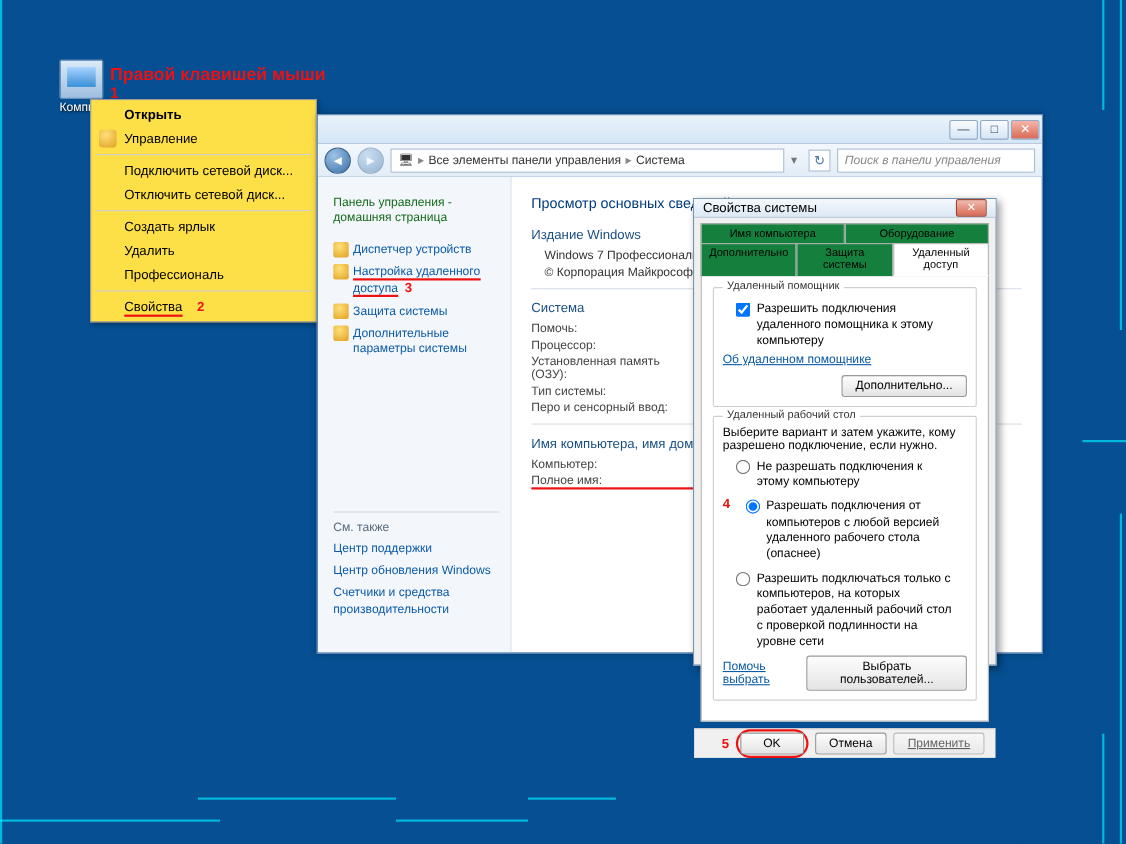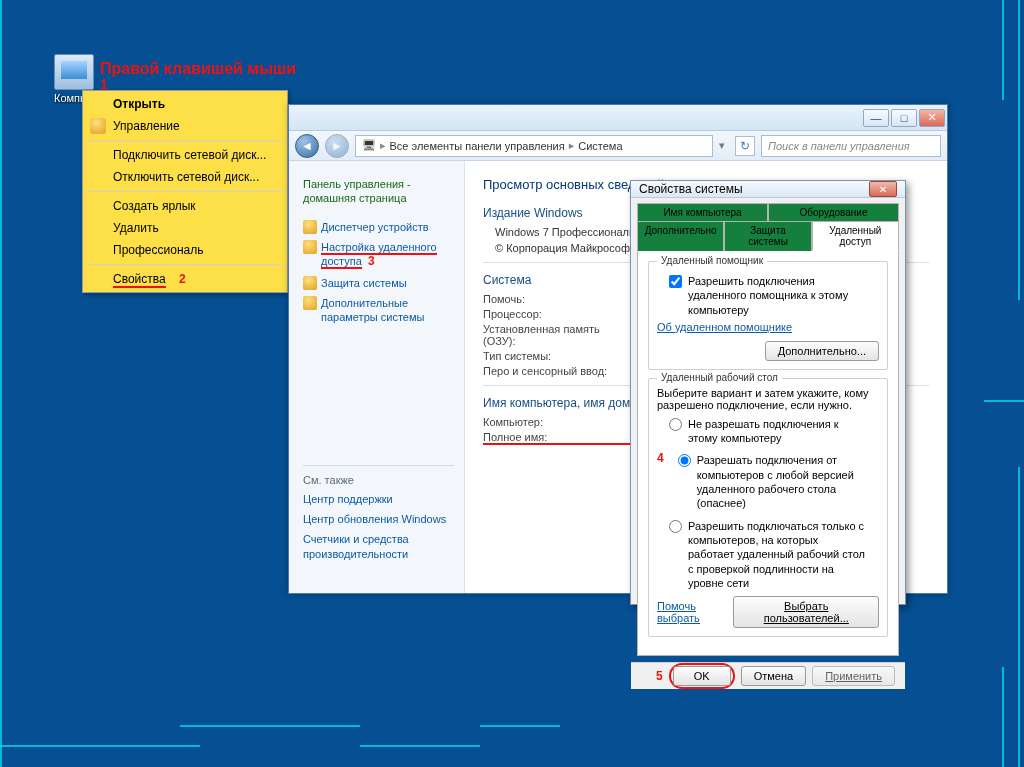--- a/index.html
+++ b/index.html
@@ -355,21 +355,21 @@
         <span class="red-marker" style="margin-right:2px;margin-top:2px;">4</span>
         <label class="radio" style="flex:1;">
           <input type="radio" name="rdp" checked="" style="">
           <span>Разрешать подключения от компьютеров с любой версией удаленного рабочего стола (опаснее)</span>
         </label>
       </div>
       <label class="radio">
         <input type="radio" name="rdp" style="">
         <span>Разрешить подключаться только с компьютеров, на которых работает удаленный рабочий стол с проверкой подлинности на уровне сети</span>
       </label>
-      <div style="display:flex;align-items:center;justify-content:space-between;margin-top:6px;text-decoration:underline;">
+      <div style="display:flex;align-items:center;justify-content:space-between;margin-top:6px;">
         <span class="lnk">Помочь выбрать</span>
         <button class="btn">Выбрать пользователей...</button>
       </div>
     </div>
   </div>
   <div class="dlg-buttons">
     <span class="red-marker">5</span>
     <span class="ok-circle">
       <button class="btn" style="padding:3px 20px;">OK</button>
     </span>

